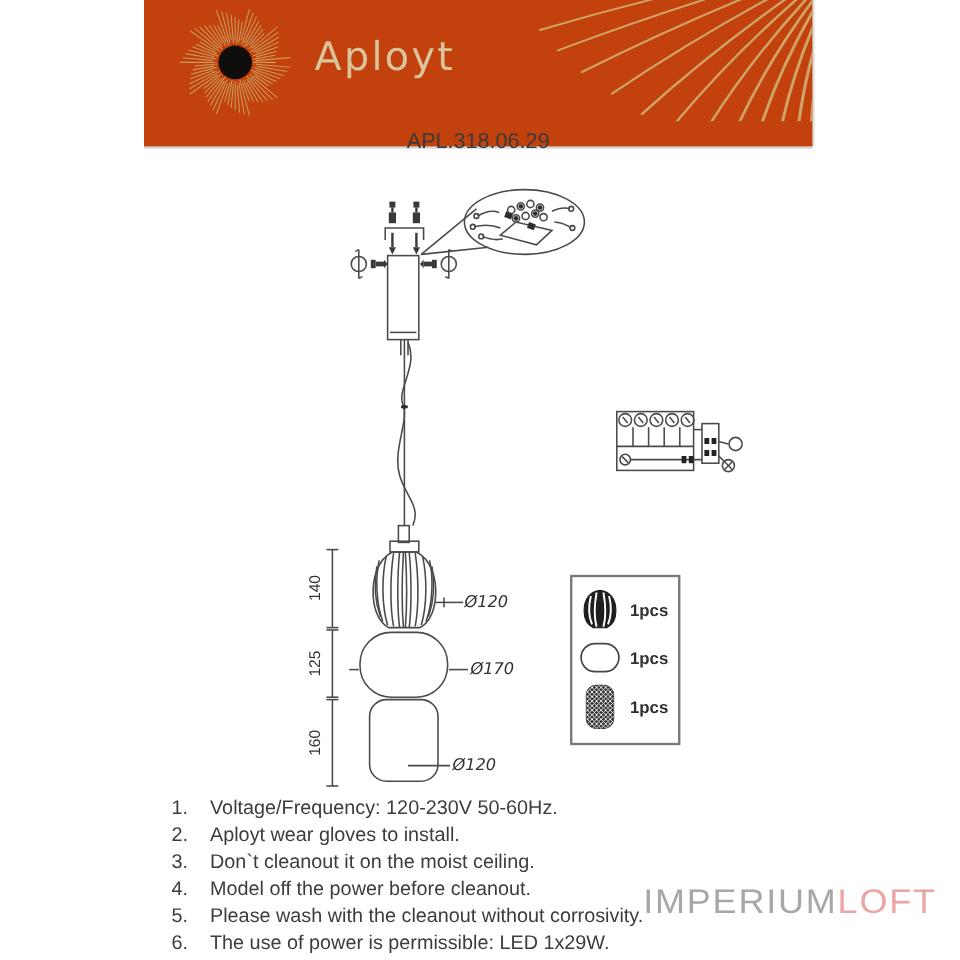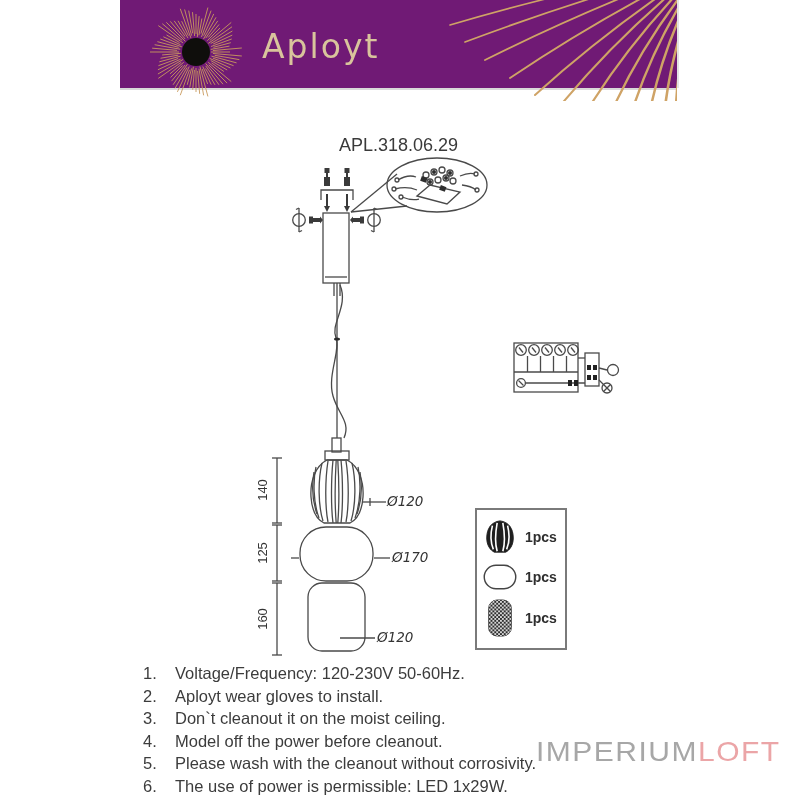--- a/index.html
+++ b/index.html
@@ -4,47 +4,46 @@
 <style>
   html,body{margin:0;padding:0;}
   body{
     width:800px;height:800px;background:#ffffff;position:relative;overflow:hidden;
     font-family:"Liberation Sans", sans-serif;color:#3c3c3c;
   }
   .abs{position:absolute;}
 
   
   .header-bar{
-    left:120px;top:0;width:557px;height:88px;background:#701a75;
+    left:120px;top:0;width:557px;height:122px;background:#c2410c;
     box-shadow:0 2px 0 #d9d9d9, 2px 0 0 #e3e3e3;
   }
   .sunburst-wrap{left:26px;top:2px;width:100px;height:100px;}
   .brand-name{
     left:142px;top:27px;font-size:33px;letter-spacing:2px;font-weight:400;
     color:#d9c49c;font-family:"DejaVu Sans", sans-serif;
   }
   .corner-rays{right:0;top:0;width:260px;height:101px;}
 
   
   .title-block{left:120px;top:106px;width:557px;text-align:center;line-height:23px;}
   .title-line{font-size:18px;color:#3a3a3a;}
-  .model-number{font-size:18px;color:#3a3a3a;margin-top:28px;}
+  .model-number{font-size:18px;color:#3a3a3a;}
 
   
   .drawing-svg{left:0;top:150px;width:800px;height:515px;}
   .sketch{stroke:#4a4a4a;fill:none;stroke-width:1.3;}
   .dimtext{font-size:13px;fill:#333;font-family:"Liberation Sans",sans-serif;}
   .diatext{font-size:13.5px;fill:#333;font-style:italic;font-family:"DejaVu Sans",sans-serif;}
 
   
   .parts-box{
     left:475px;top:479px;width:92px;height:142px;border:2px solid #7a7a7a;background:#fff;
     box-sizing:border-box;display:flex;flex-direction:column;justify-content:space-between;
     padding:7px 5px 9px 5px;
-    margin-top:29px;
   }
   .part-row{display:flex;align-items:center;gap:7px;}
   .part-qty{font-size:14px;font-weight:600;color:#2f2f2f;}
 
   
   .instructions{left:143px;top:662px;width:560px;}
   .instr-row{display:flex;line-height:22.6px;font-size:16.5px;color:#3c3c3c;}
   .instr-num{width:32px;flex:0 0 32px;}
   .instr-text{flex:1;}
 

